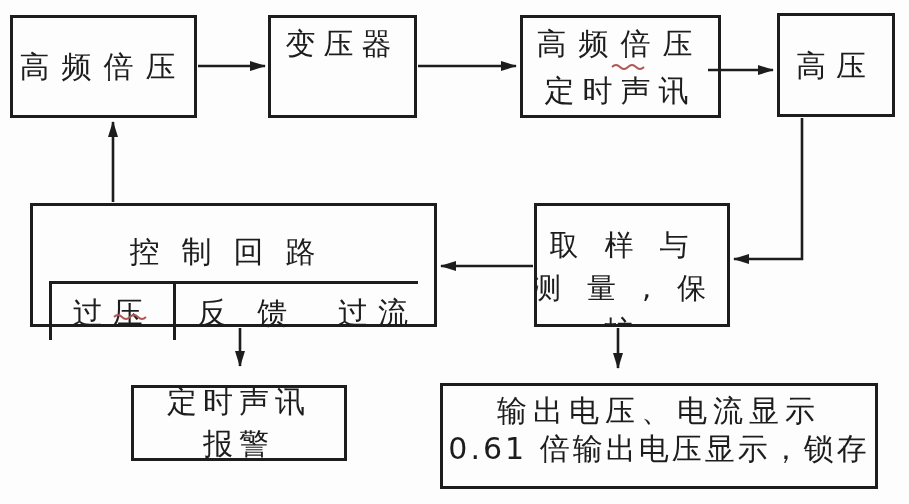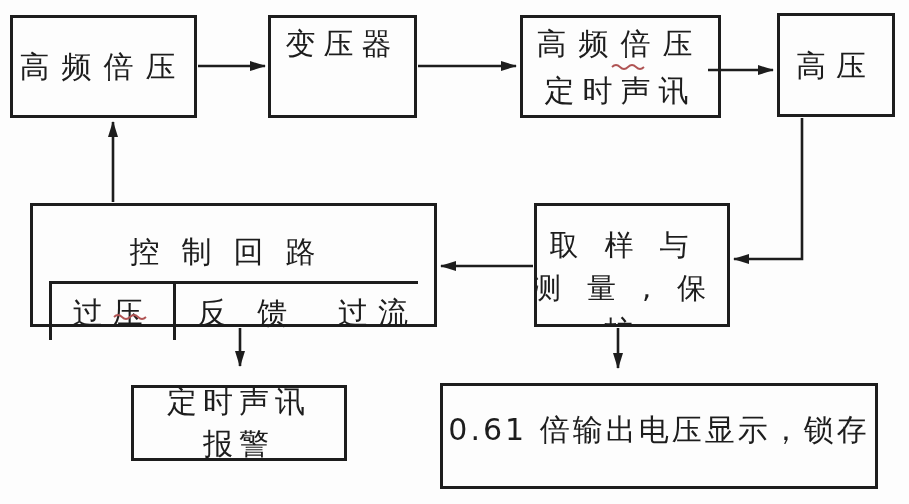--- a/index.html
+++ b/index.html
@@ -118,20 +118,21 @@
     <span class="bl ls26">测量,保</span>
     <span class="bl ls26">护</span>
   </div>
 
   <div class="box" id="box-alarm">
     <span class="bl ls6">定时声讯</span>
     <span class="bl ls6">报警</span>
   </div>
 
   <div class="box" id="box-display">
+    <span class="bl ls6">输出电压、电流显示</span>
     <span class="bl ls3">0.61 倍输出电压显示，锁存</span>
   </div>
 
   <svg class="squig" style="left:611px;top:62px" width="34" height="8" viewBox="0 0 34 8">
     <path d="M1,5 Q5,1 9,5 T17,5 T25,5 T33,5"></path>
   </svg>
   <svg class="squig" style="left:113px;top:312px" width="36" height="8" viewBox="0 0 36 8">
     <path d="M1,5 Q5,1 9,5 T17,5 T25,5 T33,5"></path>
   </svg>
 

